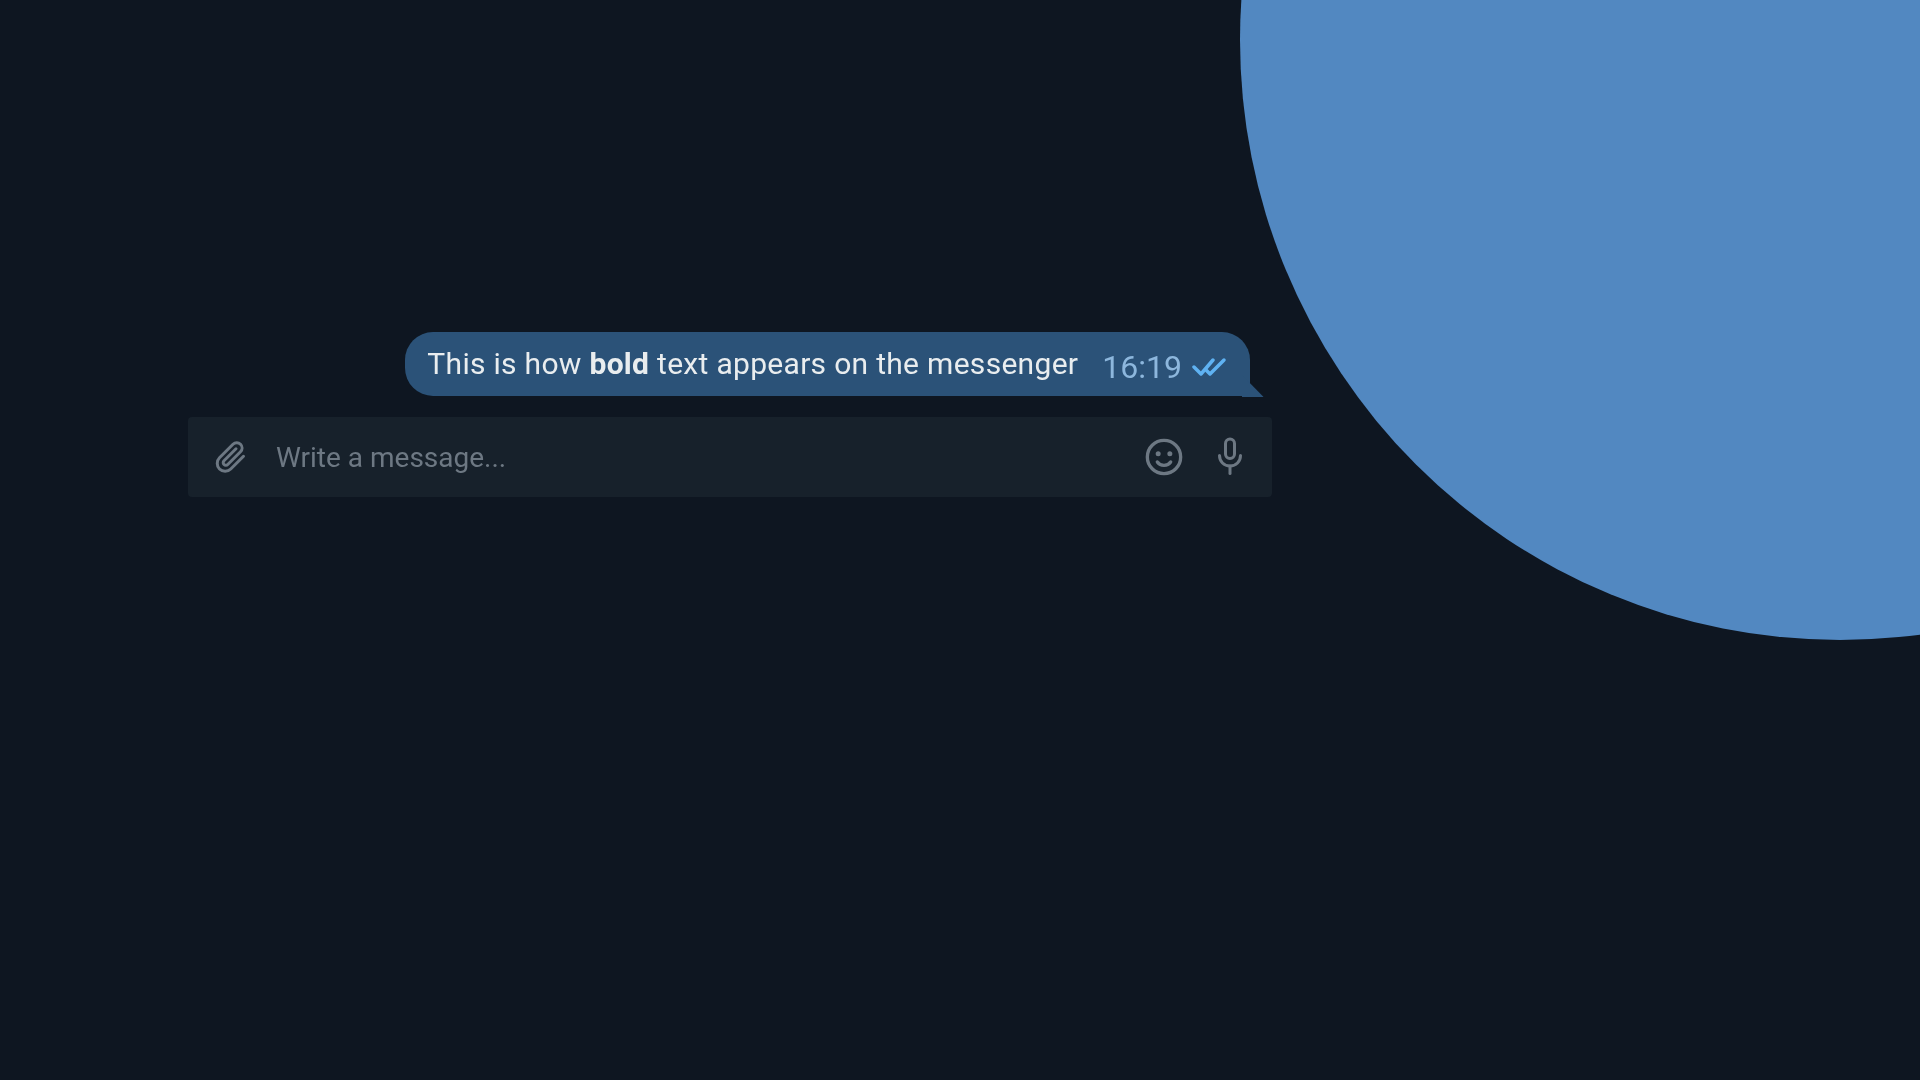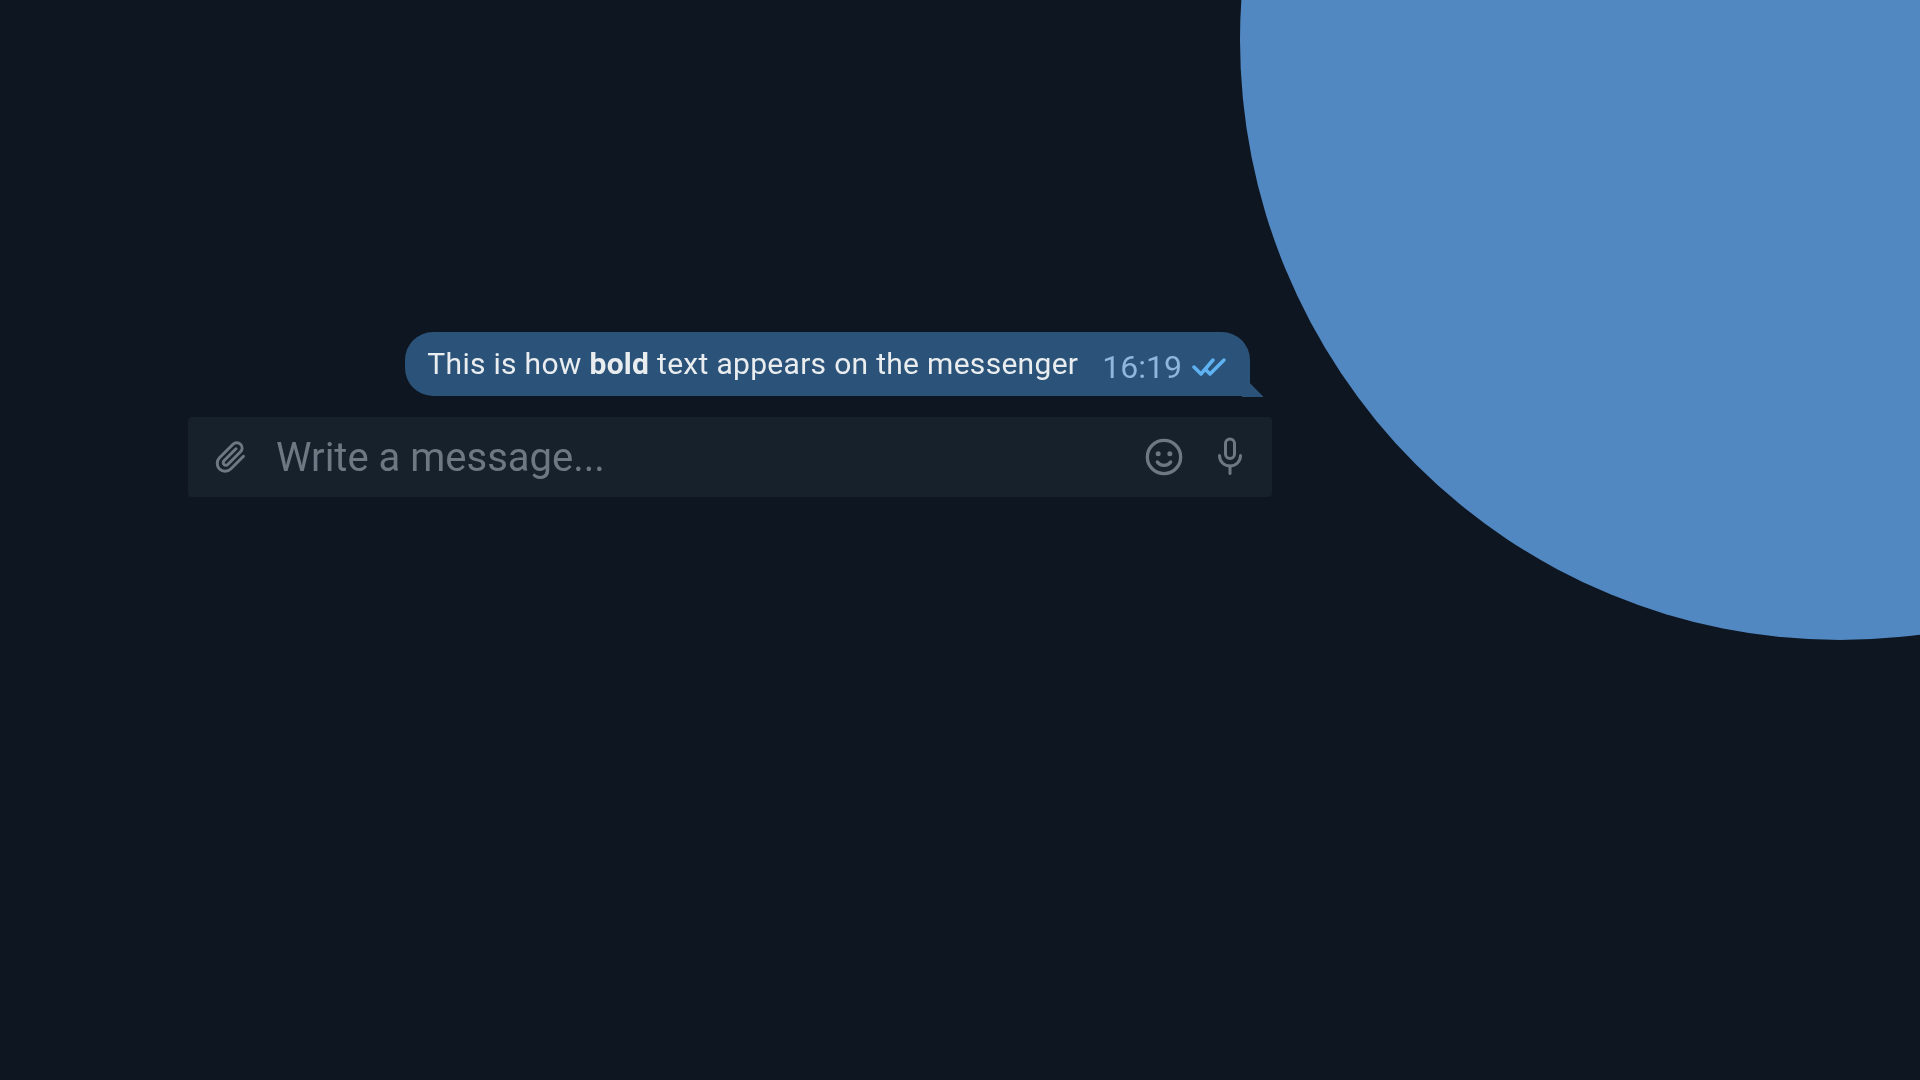--- a/index.html
+++ b/index.html
@@ -95,21 +95,21 @@
       align-items: center;
       padding: 0 24px;
       gap: 28px;
     }
     .message-input {
       flex: 1;
       background: transparent;
       border: none;
       outline: none;
       color: #e9edef;
-      font-size: 40px;
+      font-size: 28px;
       font-family: inherit;
     }
     .message-input::placeholder {
       color: #6d7883;
     }
     .icon-btn {
       display: inline-flex;
       align-items: center;
       justify-content: center;
       cursor: pointer;

